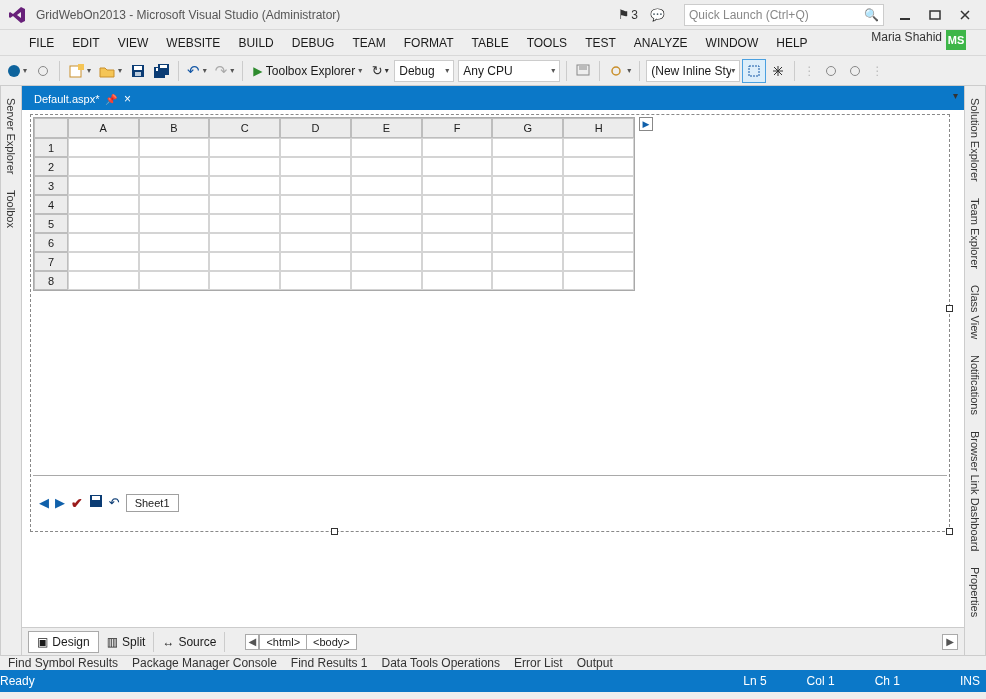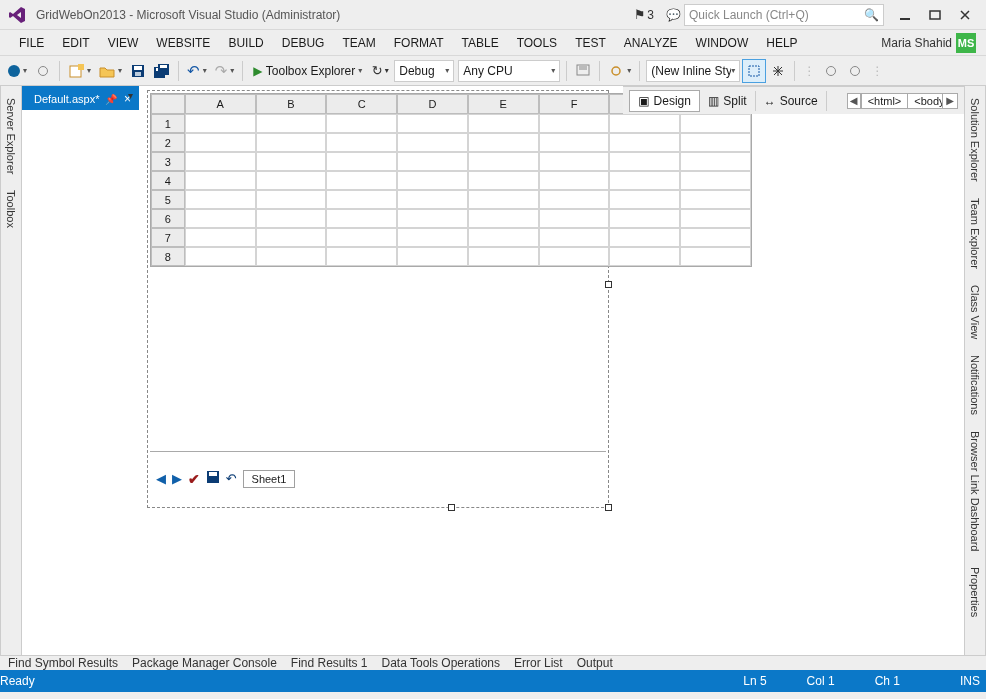--- a/index.html
+++ b/index.html
@@ -6,28 +6,28 @@
 body { width: 986px; height: 699px; background: #eee; overflow: hidden; font-size: 12px; color: #1b1b1b; }
 
 
 .title-bar { height: 30px; background: #eee; display: flex; align-items: center; padding: 0 6px; border-bottom: 1px solid #d8d8d8; }
 .vs-logo { width: 22px; height: 22px; margin-right: 8px; display:flex; align-items:center; justify-content:center; }
 .title-text { flex: 0 0 auto; color: #555; font-size: 12px; }
 .title-spacer { flex: 1; }
 .notif { display:flex; align-items:center; height:100%; padding:0 6px; color:#333; }
 .notif .flag { font-size: 13px; margin-right:2px; }
 .feedback-icon { width:18px; text-align:center; color:#333; padding:0 6px; }
-.quicklaunch { width:200px; height:22px; border:1px solid #ccc; background:#fff; padding:0 4px; display:flex; align-items:center; color:#888; margin-left:6px; }
+.quicklaunch { width:200px; height:22px; border:1px solid #ccc; background:#fff; padding:0 4px; display:flex; align-items:center; color:#888; margin-left:22px; }
 .quicklaunch .ph { flex:1; }
 .quicklaunch .mag { color:#555; }
 .win-btns { display:flex; margin-left:6px; }
 .win-btns div { width:30px; height:22px; display:flex; align-items:center; justify-content:center; color:#333; }
 
 
-.menu-bar { height: 26px; background:#eee; display:flex; align-items:center; padding:0 10px; border-bottom:1px solid #d8d8d8; }
+.menu-bar { height: 26px; background:#eee; display:flex; padding:0 20px; border-bottom:1px solid #d8d8d8; }
 .menu-bar .item { padding:0 9px; height:100%; display:flex; align-items:center; font-size:12px; color:#1b1b1b; }
 .menu-bar .spacer { flex:1; }
 .user-name { color:#333; margin-right:4px; }
 .user-badge { background:#3eb649; color:#fff; width:20px; height:20px; display:flex; align-items:center; justify-content:center; font-size:11px; font-weight:bold; }
 
 
 .toolbar { height: 30px; background:#eee; display:flex; align-items:center; padding:0 4px; border-bottom:1px solid #ccc; }
 .tb-btn { height:24px; min-width:24px; display:flex; align-items:center; justify-content:center; padding:0 3px; color:#333; }
 .tb-sep { width:1px; height:20px; background:#ccc; margin:0 4px; }
 .tb-drop { display:flex; align-items:center; height:24px; padding:0 4px; }
@@ -35,21 +35,21 @@
 .tb-combo { height:22px; border:1px solid #ccc; background:#fff; display:flex; align-items:center; padding:0 4px; margin:0 2px; }
 .tb-combo .caret { font-size:8px; margin-left:6px; color:#555; }
 .circle-blue { width:12px; height:12px; border-radius:50%; background:#0e639c; display:inline-block; }
 .circle-grey { width:10px; height:10px; border-radius:50%; border:1.5px solid #888; display:inline-block; }
 .txt-btn { padding:0 6px; }
 
 
 .main { display:flex; height: calc(699px - 30px - 26px - 30px - 22px - 22px); }
 .left-rail, .right-rail { width:22px; background:#eee; border-left:1px solid #ccc; border-right:1px solid #ccc; display:flex; flex-direction:column; align-items:center; padding-top:6px; }
 .rail-tab { writing-mode: vertical-rl; padding: 6px 2px; font-size:11px; color:#333; margin-bottom:4px; }
-.center { flex:1; background:#fff; display:flex; flex-direction:row; position:relative; }
+.center { flex:1; background:#fff; display:flex; flex-direction:column; position:relative; }
 
 
 .doc-tabs { height:24px; background:#0b78c8; display:flex; align-items:flex-end; padding-left:4px; position:relative; }
 .doc-tab { background:#0b78c8; color:#fff; height:22px; display:flex; align-items:center; padding:0 8px; font-size:11px; gap:6px; }
 .doc-tab .pin { font-size:10px; }
 .doc-tab .x { font-size:12px; }
 .doc-tabs .more { position:absolute; right:6px; top:4px; color:#333; font-size:10px; }
 
 
 .bodytag { height:18px; border-bottom:1px solid #aaa; background:#fff; display:flex; align-items:flex-end; padding-left:4px;}

